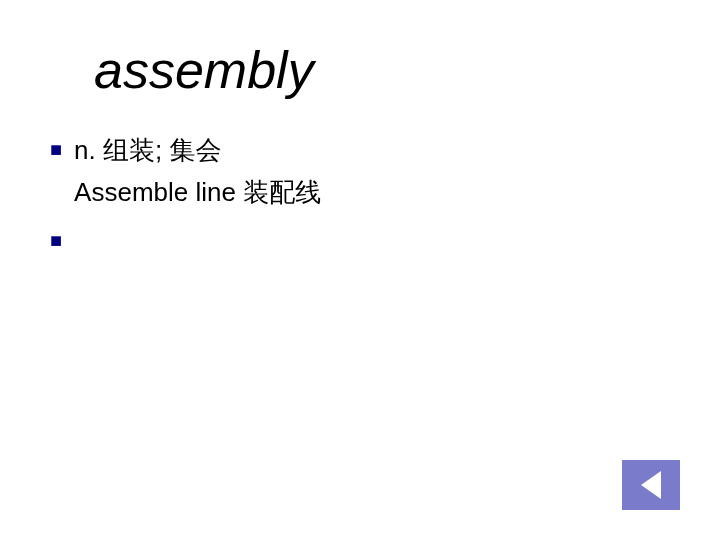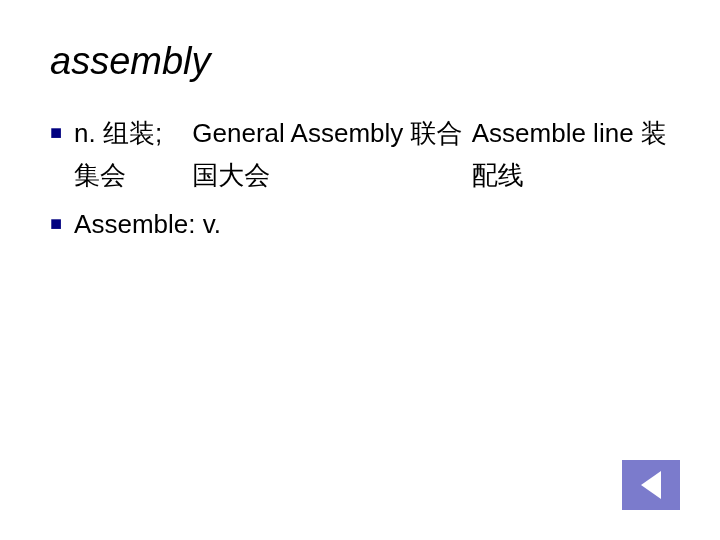--- a/index.html
+++ b/index.html
@@ -19,25 +19,26 @@
 
     .slide-container {
       width: 720px;
       height: 540px;
       background: #ffffff;
       padding: 40px 50px;
       position: relative;
     }
 
     .title {
-      font-size: 38px;
+      font-size: 52px;
       font-weight: normal;
       color: #000000;
       margin-bottom: 30px;
       font-style: italic;
+      margin-left: 44px;
     }
 
     .content-list {
       list-style: none;
       padding: 0;
       margin: 0;
     }
 
     .content-list li {
       display: flex;
@@ -51,20 +52,21 @@
     .bullet {
       color: #000080;
       font-size: 20px;
       margin-right: 12px;
       margin-top: 4px;
       flex-shrink: 0;
     }
 
     .list-content {
       display: flex;
+      flex-direction: column;
     }
 
     .list-content .line {
       font-size: 26px;
       color: #000000;
       line-height: 1.6;
     }
 
     .nav-button {
       position: absolute;
@@ -94,29 +96,25 @@
 <div class="slide-container">
 
   <h1 class="title">assembly</h1>
 
   <ul class="content-list">
 
     <li>
       <span class="bullet">■</span>
       <div class="list-content">
         <span class="line">n. 组装; 集会</span>
-        <span class="line">General Assembly 联合国大会</span>
         <span class="line">Assemble line  装配线</span>
       </div>
     </li>
 
     <li>
       <span class="bullet">■</span>
-      <div class="list-content">
-        <span class="line">Assemble: v.</span>
-      </div>
     </li>
 
   </ul>
 
   <div class="nav-button" title="Back"></div>
 
 </div>
 
 </body></html>

